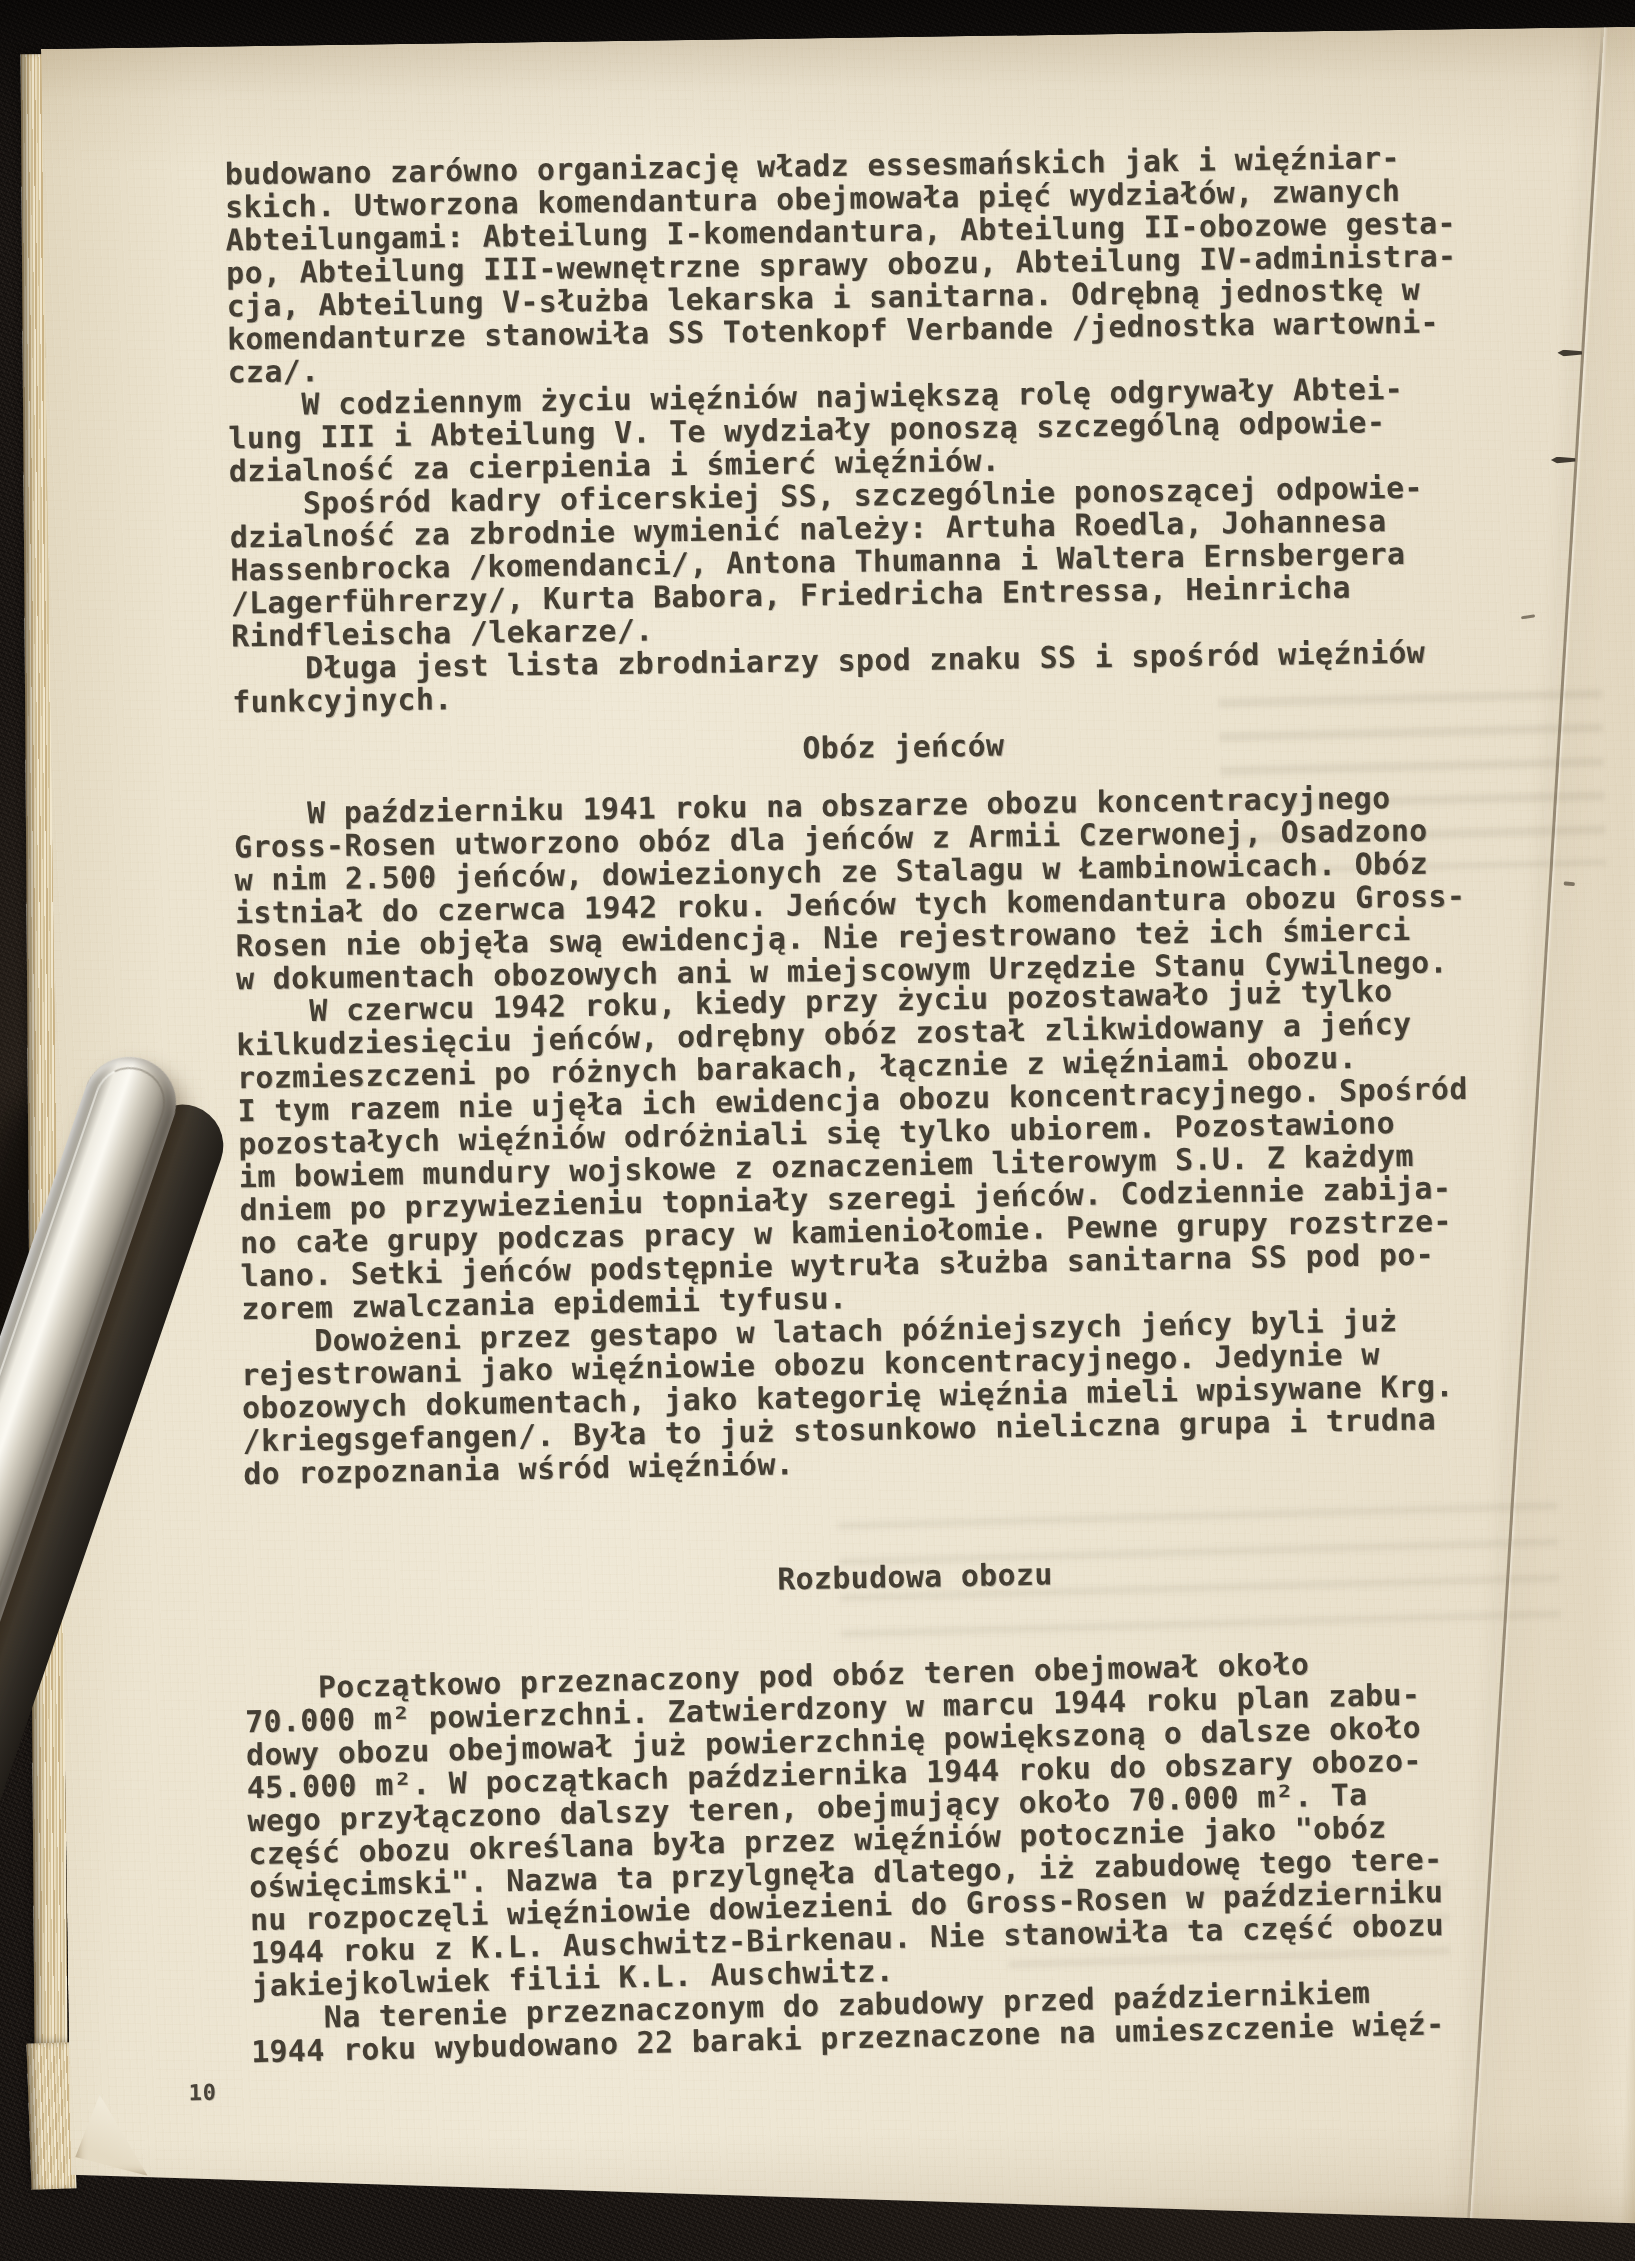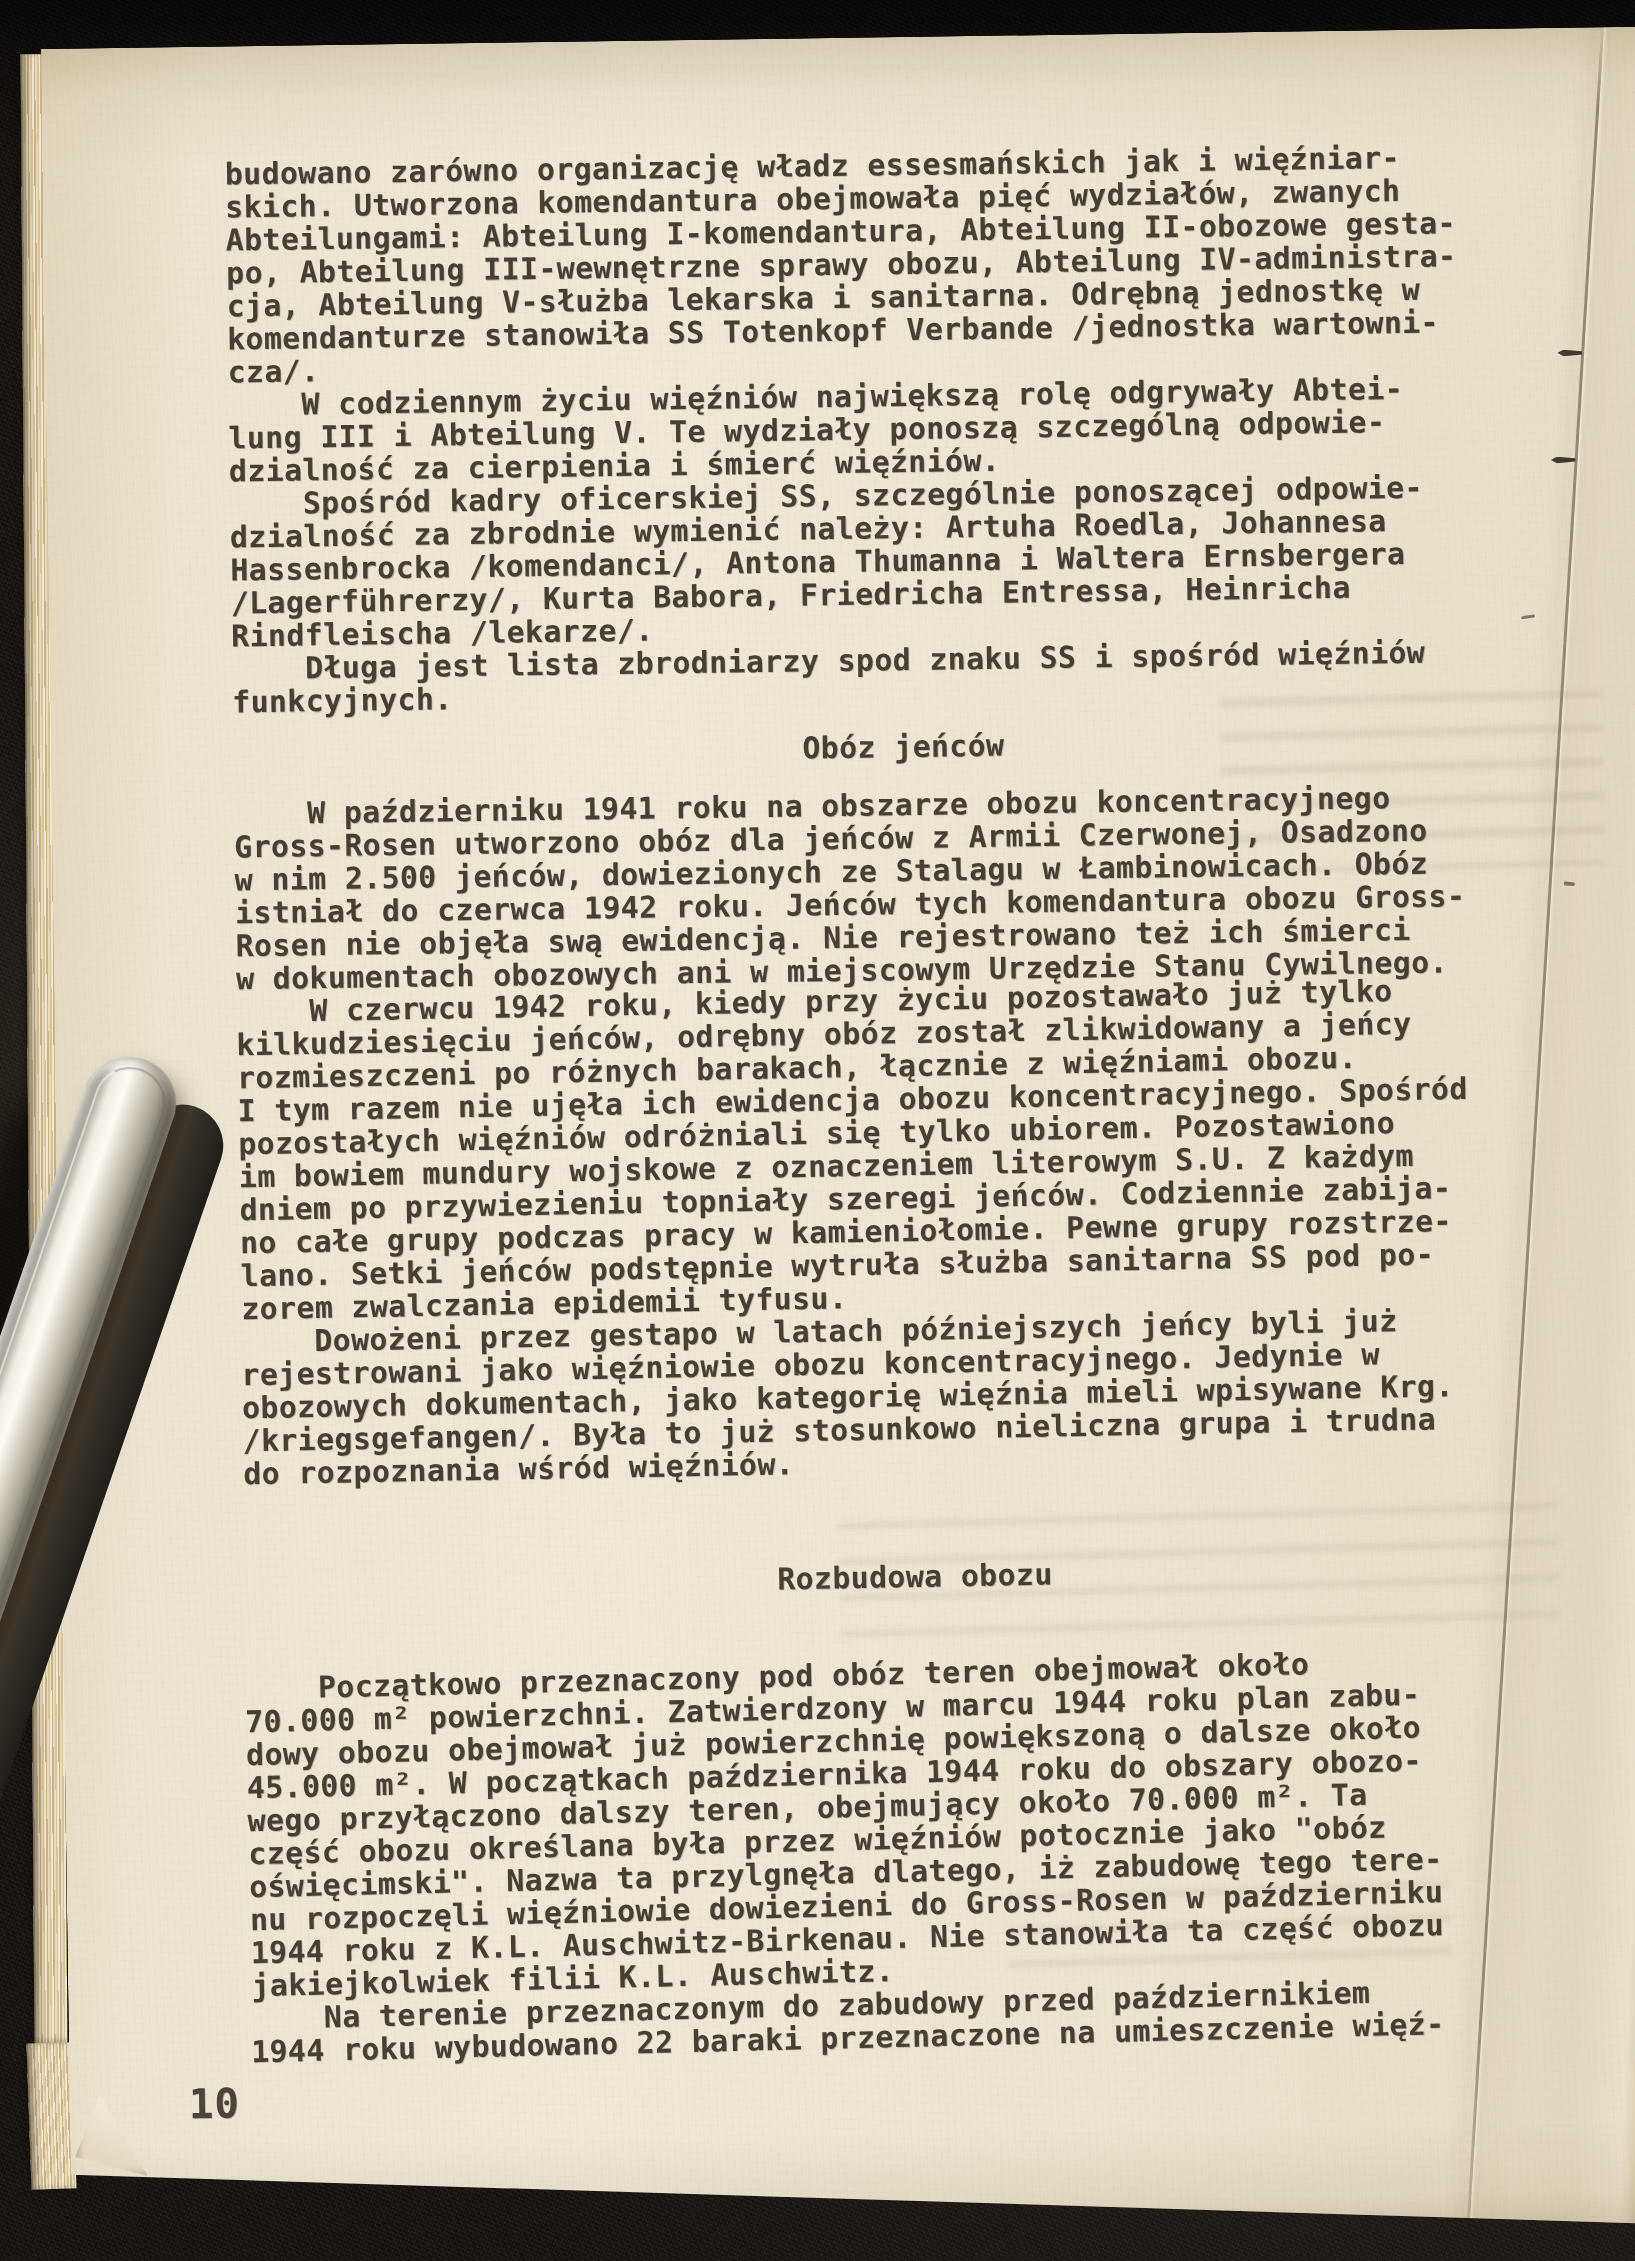--- a/index.html
+++ b/index.html
@@ -82,21 +82,21 @@
     text-shadow:0.8px 0.8px 0 rgba(69,62,51,0.28);
   }
   .para{margin:0;white-space:pre-wrap;}
   .heading{white-space:pre-wrap;text-align:center;font-weight:700;}
   .heading.h1{margin:21px 0 24.5px;}
   .heading.h2{margin:82px 0 67px;}
   .w1{transform:rotate(-0.25deg);transform-origin:0 50%;}
   .w2{transform:rotate(-0.55deg);transform-origin:0 50%;}
   .page-number{
     position:absolute;left:119px;top:2033px;
-    font-weight:700;font-size:41px;color:#4a443a;letter-spacing:0.8px;
+    font-weight:700;font-size:22px;color:#4a443a;letter-spacing:0.8px;
     text-shadow:0.8px 0.8px 0 rgba(69,62,51,0.3);
   }
   .clip-dark{
     position:absolute;left:97px;top:1088px;width:82px;height:883px;z-index:4;
     transform:translate(43px,16.4px) rotate(19deg);transform-origin:41px 45px;
     border-radius:41px 41px 0 0;
     background:linear-gradient(90deg,#16130f,#3c372f 45%,#211d18);
   }
   .clip-shiny{
     position:absolute;left:82px;top:1057px;width:93px;height:867px;z-index:5;

